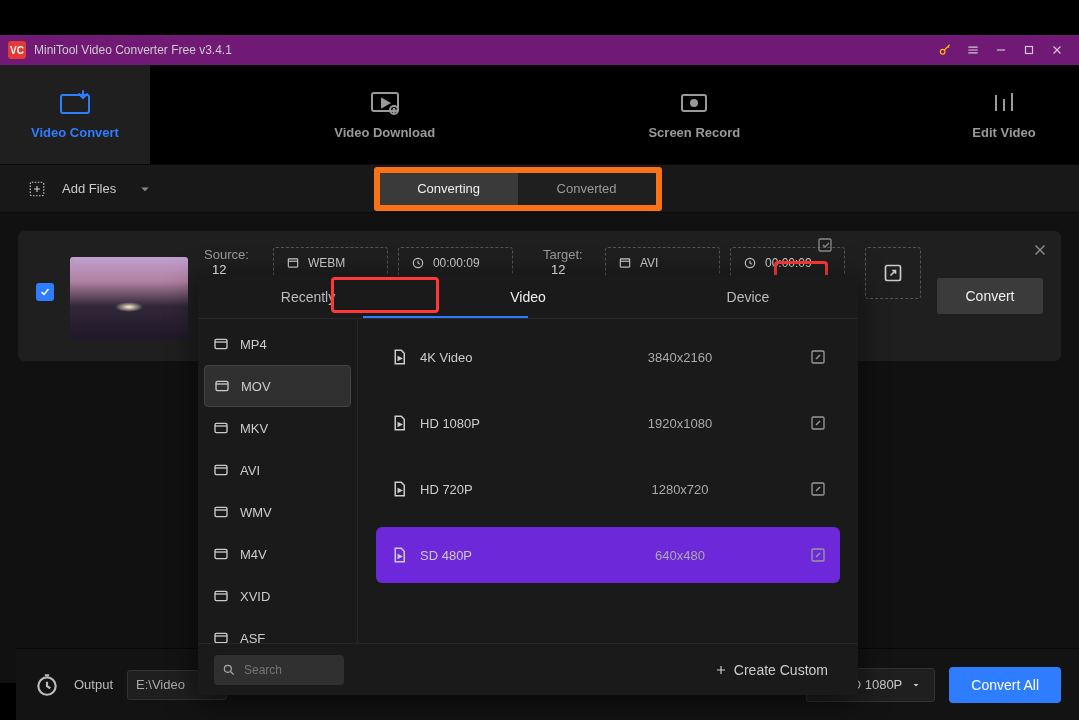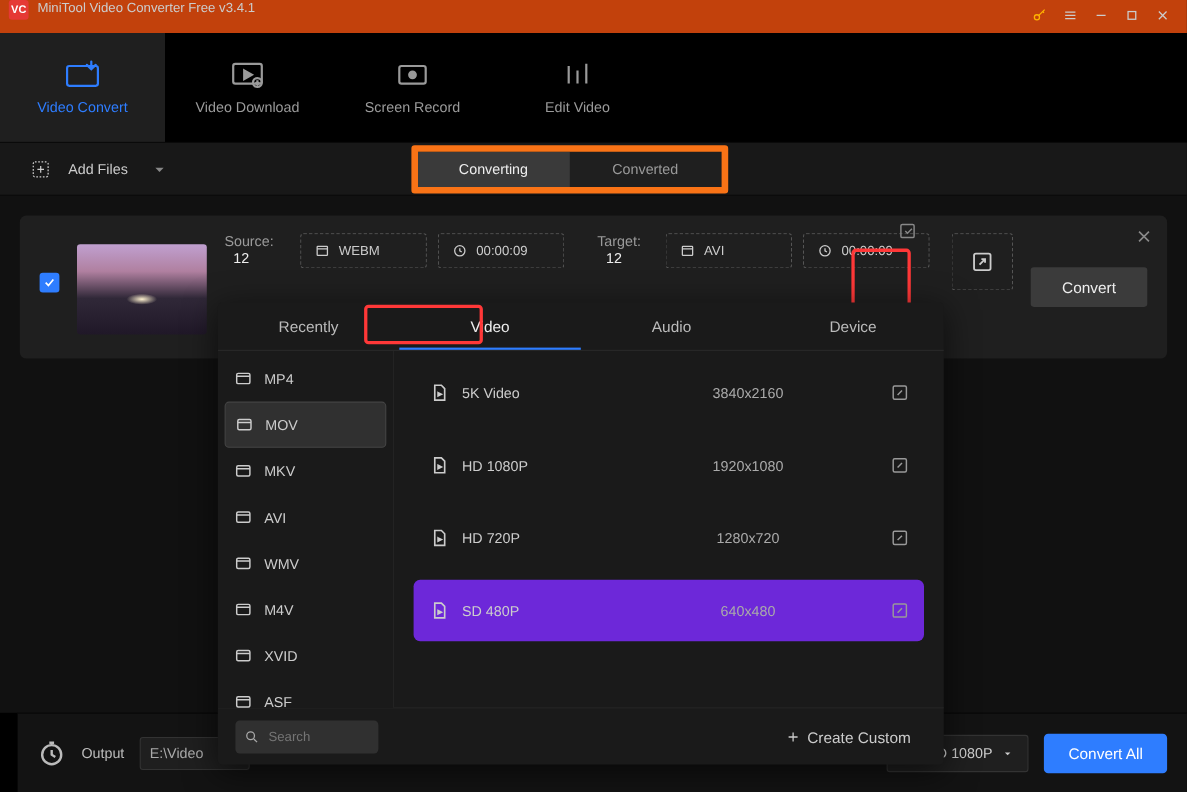--- a/index.html
+++ b/index.html
@@ -15,30 +15,30 @@
     --accent2:#2a6be0;
     --red:#ff3838;
     --border:#333;
     --chip:#3a3a3a;
     --green:#00e676;
   }
   *{box-sizing:border-box;font-family:"Segoe UI",Arial,sans-serif;}
   body{margin:0;background:#000;width:1079px;height:720px;overflow:hidden;position:relative;color:var(--text);font-size:13px;}
   
   
-  .titlebar{height:30px;background:#c2410c;display:flex;align-items:flex-start;padding:0 8px;}
+  .titlebar{height:30px;background:#701a75;display:flex;align-items:center;padding:0 8px;margin-top:35px;}
   .app-icon{width:18px;height:18px;background:#e53935;border-radius:3px;display:flex;align-items:center;justify-content:center;font-size:10px;font-weight:bold;color:#fff;margin-right:8px;}
   .app-title{font-size:12px;color:#ccc;}
   .titlebar-spacer{flex:1;}
   .tb-btn{width:28px;height:28px;display:flex;align-items:center;justify-content:center;color:#ccc;cursor:pointer;}
   .tb-btn svg{width:14px;height:14px;}
   .key-icon{color:#ffb300;}
   
   
-  .modes{height:100px;background:#000;display:flex;justify-content:flex-start;align-items:stretch;border-bottom:1px solid #0a0a0a;}
+  .modes{height:100px;background:#000;display:flex;justify-content:space-between;align-items:stretch;border-bottom:1px solid #0a0a0a;font-weight:bold;}
   .mode{width:150px;display:flex;flex-direction:column;align-items:center;justify-content:center;gap:8px;cursor:pointer;color:var(--muted);}
   .mode.active{background:var(--bg3);color:var(--accent);}
   .mode svg{width:32px;height:28px;}
   .mode-label{font-size:13px;}
   
   
   .toolbar{height:48px;background:var(--bg2);display:flex;align-items:center;padding:0 18px;gap:10px;border-bottom:1px solid #0a0a0a;}
   .add-btn{display:flex;align-items:center;gap:16px;padding:6px 10px;color:#ccc;cursor:pointer;}
   .add-btn svg{width:18px;height:18px;}
   .chev{width:18px;height:18px;display:flex;align-items:center;justify-content:center;cursor:pointer;color:#888;}
@@ -264,21 +264,20 @@
           <path d="M9 12l3 3 6-6"></path>
         </svg>
     </div>
   </div>
 </div>
 
 <div class="popup">
   <div class="popup-tabs">
     <div class="ptab">Recently</div>
     <div class="ptab active">Video</div>
-    <div class="ptab">Audio</div>
     <div class="ptab">Device</div>
     <div class="ptab-underline" style="left:25%;width:25%;"></div>
     <div class="red-box" style="left:133px;top:2px;width:108px;height:36px;"></div>
   </div>
   <div class="popup-body">
     <div class="fmt-list" id="fmt-list">
         <div class="fmt">
           <svg viewBox="0 0 24 24" fill="none" stroke="currentColor" stroke-width="2">
             <rect x="3" y="5" width="18" height="14" rx="2"></rect>
             <path d="M3 9h18"></path>
@@ -334,21 +333,21 @@
           </svg>
           <span>ASF</span>
         </div>
       </div>
     <div class="res-list" id="res-list">
         <div class="res">
           <svg class="doc-ic" viewBox="0 0 24 24" fill="none" stroke="currentColor" stroke-width="2">
             <path d="M7 3h8l4 4v14H7z"></path>
             <path d="M11 12l4 2-4 2z" fill="currentColor"></path>
           </svg>
-          <span class="rname">5K Video</span>
+          <span class="rname">4K Video</span>
           <span class="rdim">3840x2160</span>
           <svg class="edit-ic" viewBox="0 0 24 24" fill="none" stroke="currentColor" stroke-width="2">
             <rect x="3" y="3" width="18" height="18" rx="2"></rect>
             <path d="M9 15l6-6"></path>
           </svg>
         </div>
         <div class="res">
           <svg class="doc-ic" viewBox="0 0 24 24" fill="none" stroke="currentColor" stroke-width="2">
             <path d="M7 3h8l4 4v14H7z"></path>
             <path d="M11 12l4 2-4 2z" fill="currentColor"></path>

